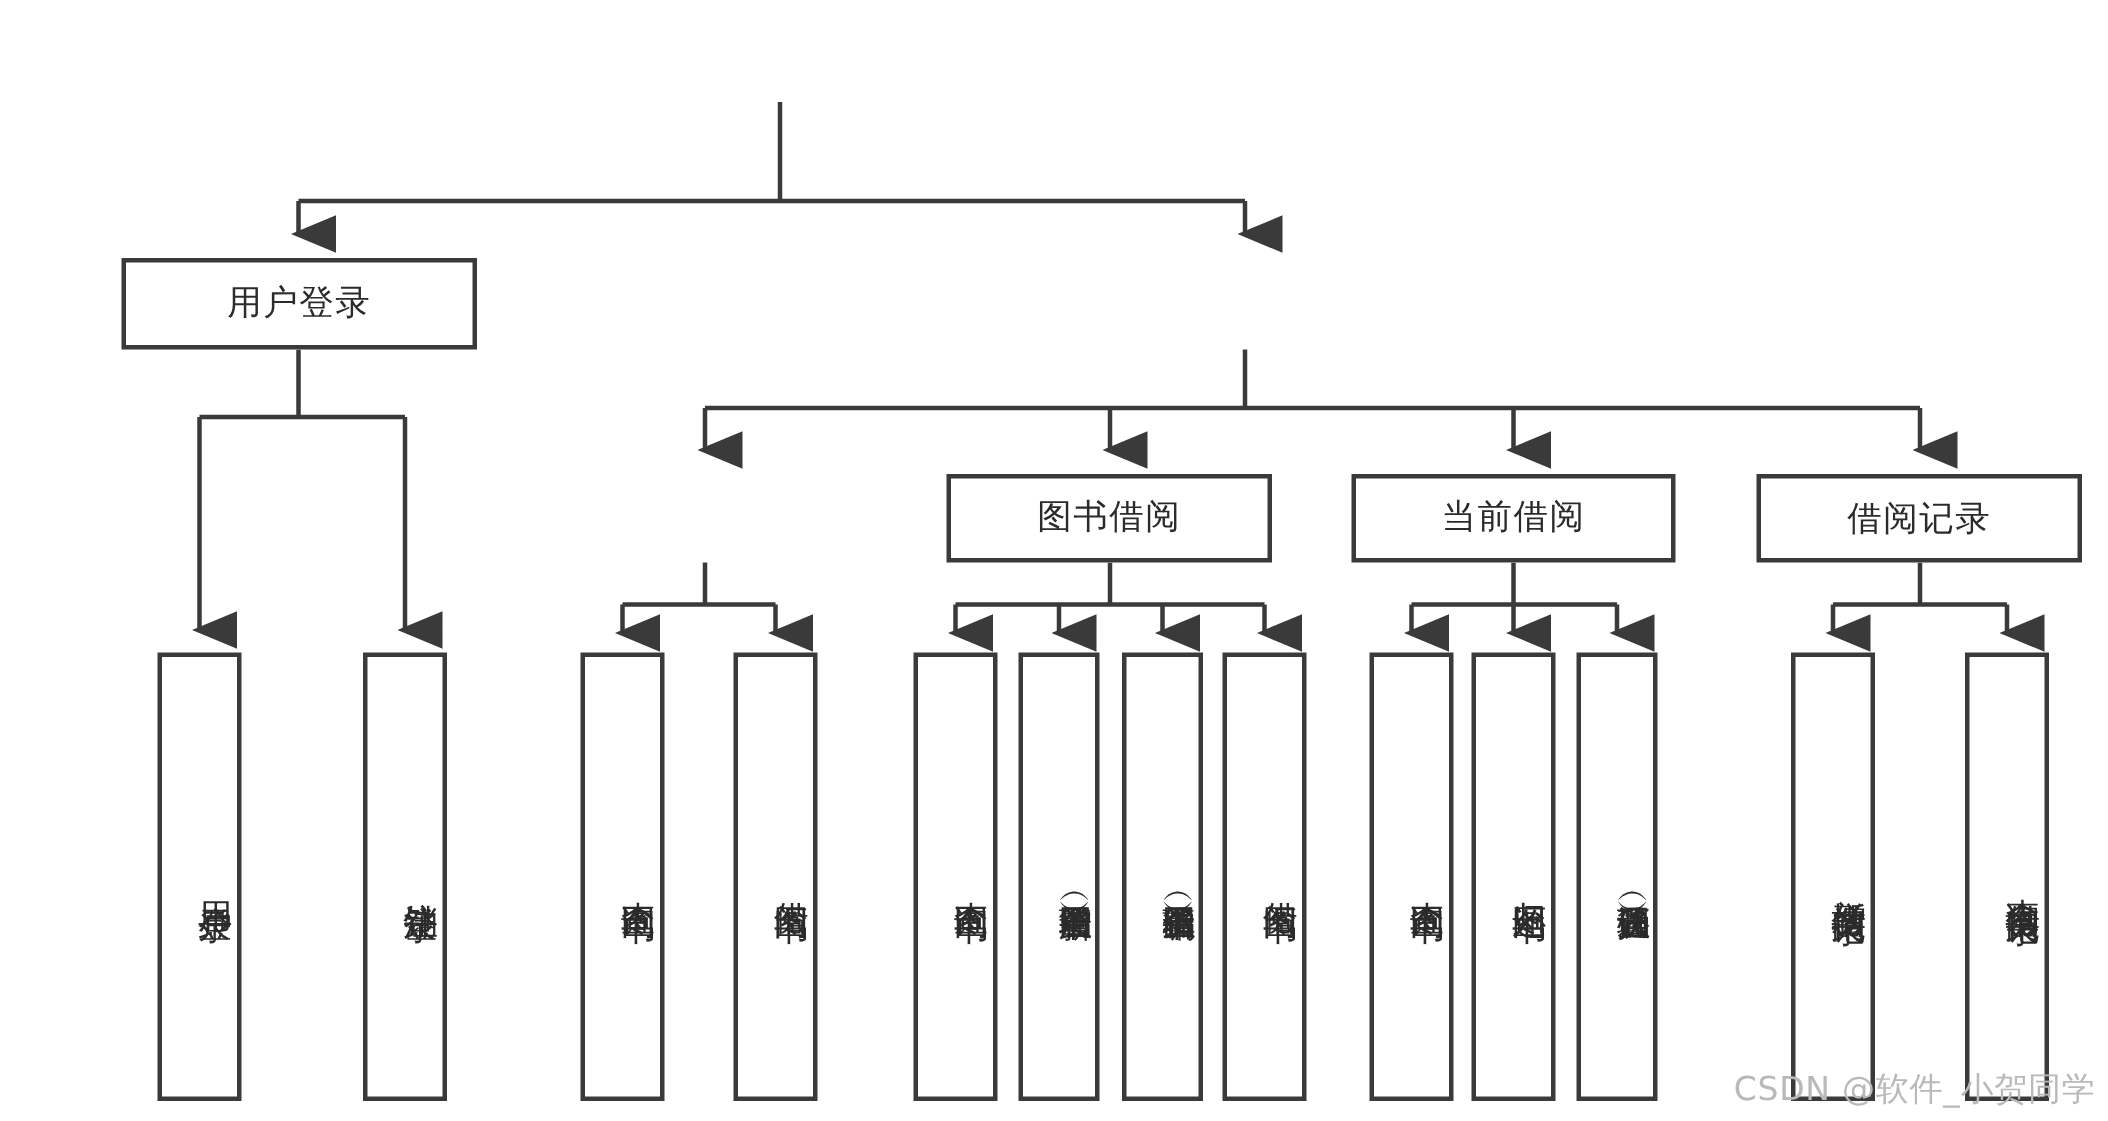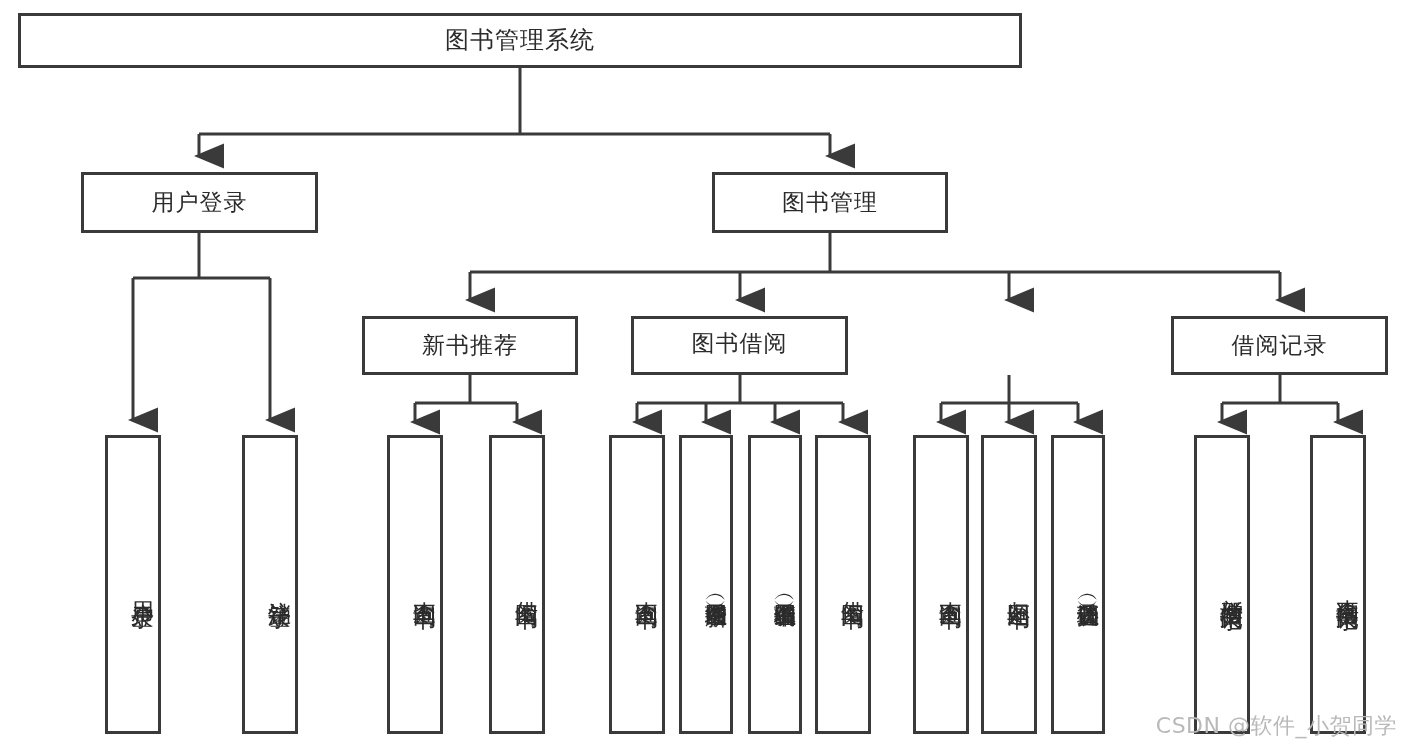--- a/index.html
+++ b/index.html
@@ -120,27 +120,25 @@
       <path d="M 1009 403 L 1009 422" marker-end="url(#arrow)"></path>
       <path d="M 1078 403 L 1078 422" marker-end="url(#arrow)"></path>
 
       <path d="M 1280 375 L 1280 403"></path>
       <path d="M 1222 403 L 1338 403"></path>
       <path d="M 1222 403 L 1222 422" marker-end="url(#arrow)"></path>
       <path d="M 1338 403 L 1338 422" marker-end="url(#arrow)"></path>
     </g>
   </svg>
 
-  <div class="node node-h node-root" style="left:18px; top:13px; width:1004px; height:55px;">图书管理系统</div>
 
   <div class="node node-h" style="left:81px; top:172px; width:237px; height:61px;">用户登录</div>
-  <div class="node node-h" style="left:712px; top:172px; width:236px; height:61px;">图书管理</div>
 
-  <div class="node node-h" style="left:362px; top:316px; width:216px; height:59px;">新书推荐</div>
-  <div class="node node-h" style="left:631px; top:316px; width:217px; height:59px;font-family:Liberation Mono, monospace;">图书借阅</div>
+  <div class="node node-h" style="left:631px; top:316px; width:217px; height:59px;">图书借阅</div>
+  <div class="node node-h" style="left:901px; top:316px; width:216px; height:59px;">当前借阅</div>
   <div class="node node-h" style="left:1171px; top:316px; width:217px; height:59px;font-family:Liberation Serif, serif;">借阅记录</div>
 
   <div class="node node-v" style="left:105px; top:435px; width:56px; height:299px;">用户登录</div>
   <div class="node node-v" style="left:242px; top:435px; width:56px; height:299px;">注销登录</div>
 
   <div class="node node-v" style="left:387px; top:435px; width:56px; height:299px;">查询图书</div>
   <div class="node node-v" style="left:489px; top:435px; width:56px; height:299px;">借阅图书</div>
 
   <div class="node node-v" style="left:609px; top:435px; width:56px; height:299px;">查询图书</div>
   <div class="node node-v tight" style="left:679px; top:435px; width:54px; height:299px;">新增图书（管理员）</div>

